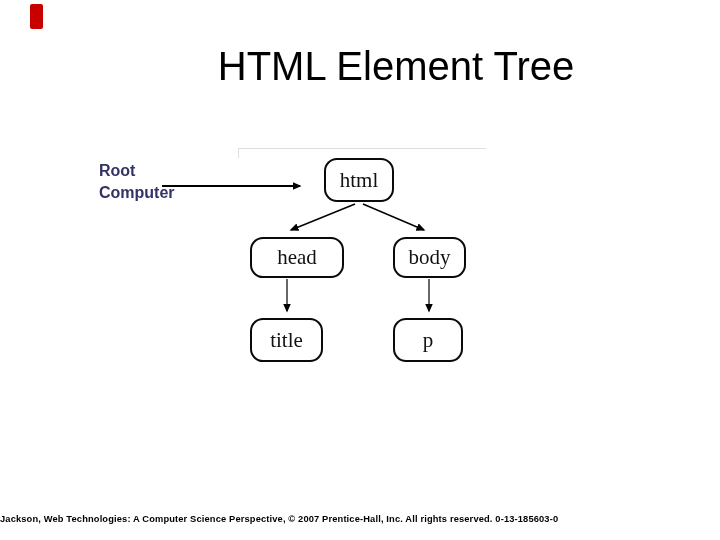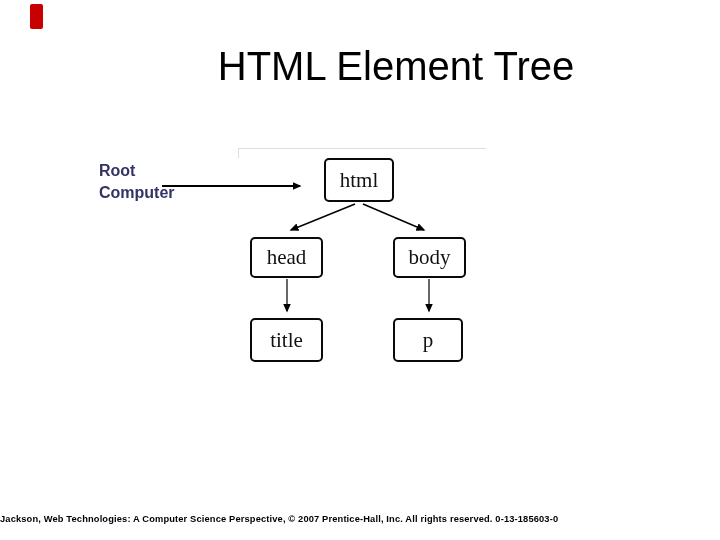--- a/index.html
+++ b/index.html
@@ -52,31 +52,31 @@
     content: "";
     position: absolute;
     left: 0; top: 0;
     width: 1px; height: 9px;
     background: #dedede;
   }
   .node {
     position: absolute;
     box-sizing: border-box;
     border: 2px solid #0a0a0a;
-    border-radius: 5px;
+    border-radius: 13px;
     background: #ffffff;
     display: flex;
     align-items: center;
     justify-content: center;
     font-family: "Liberation Serif", "DejaVu Serif", serif;
     font-size: 21px;
     color: #111111;
   }
   .node-html  { left: 324px; top: 158px; width: 70px; height: 44px; }
-  .node-head  { left: 250px; top: 237px; width: 73px; height: 41px; }
+  .node-head  { left: 250px; top: 237px; width: 94px; height: 41px; }
   .node-body  { left: 393px; top: 237px; width: 73px; height: 41px; }
   .node-title { left: 250px; top: 318px; width: 73px; height: 44px; }
   .node-p     { left: 393px; top: 318px; width: 70px; height: 44px; }
   .arrows {
     position: absolute;
     left: 0; top: 0;
     width: 720px; height: 540px;
     pointer-events: none;
   }
   .footer {

